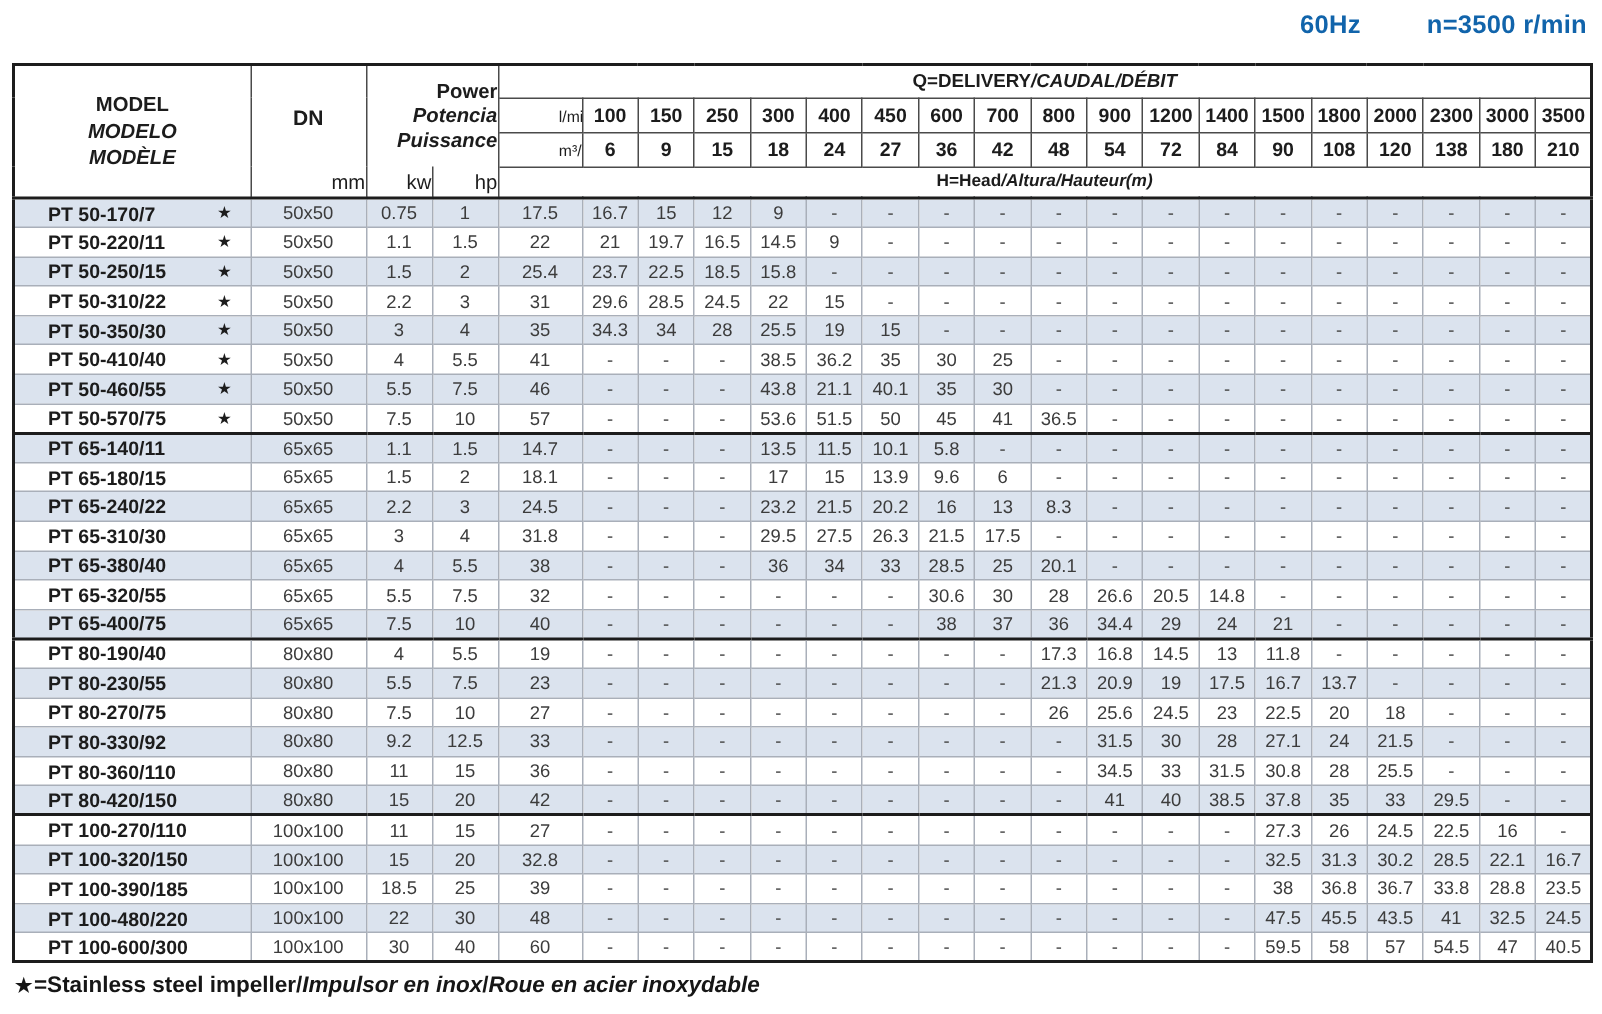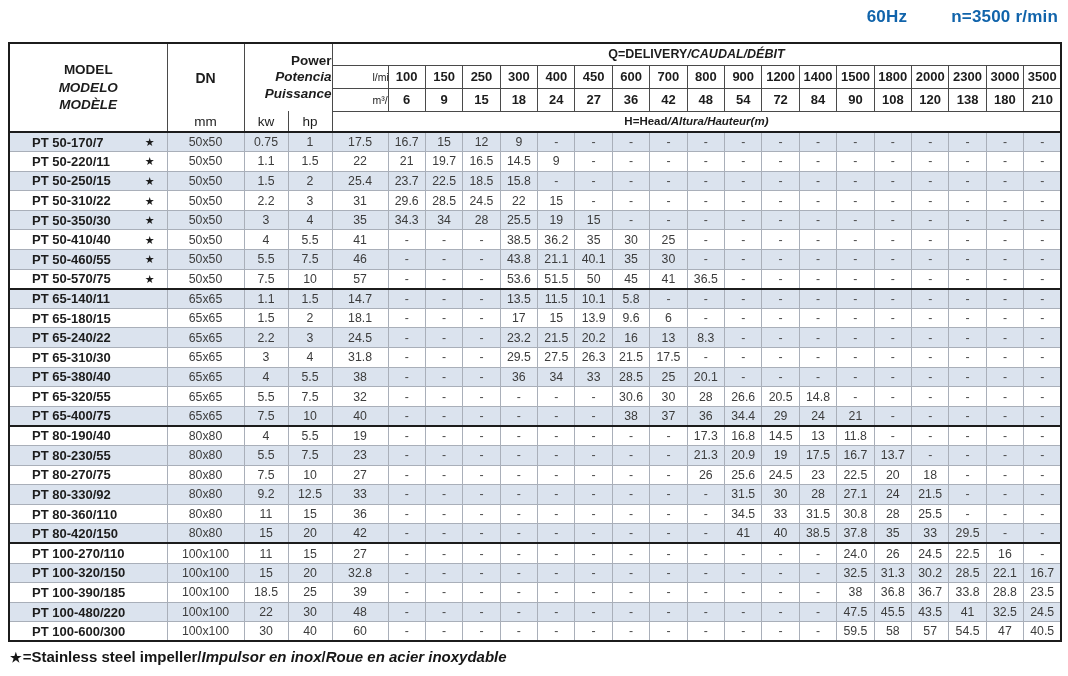--- a/index.html
+++ b/index.html
@@ -25,21 +25,21 @@
   thead th { border: 1px solid #4a4a4a; color: #1c1c1c; }
   thead { border-bottom: 2px solid #1c1c1c; }
   .model-h { font-size: 13.5px; font-weight: bold; line-height: 1.3; }
   .dn-h { font-size: 14px; font-weight: bold; border-bottom: none; }
   .power-h { font-size: 13.5px; font-weight: bold; line-height: 1.22; border-bottom: none; text-align: right; }
   .it { font-style: italic; }
   .q-title { font-size: 12.5px; font-weight: bold; }
   .bi { font-style: italic; text-align: center; }
   .hr2 th, .hr3 th { font-size: 13px; font-weight: bold; }
   .flow-first .unit { font-size: 10.5px; font-weight: normal; margin-right: 1px; padding-left: 40px; }
-  .mm-h, .kw-h, .hp-h { font-weight: normal; font-size: 13.5px; border-top: none; }
+  .mm-h, .kw-h, .hp-h { font-weight: normal; font-size: 13.5px; border-top: none; text-align: right; }
   .h-title { font-size: 11.5px; font-weight: bold; }
   
   tbody tr { height: 19.6px; background: #ffffff; }
   tbody tr.shade { background: var(--shade); }
   tbody td { border: 1px solid #a9afb9; font-size: 12.3px; color: #3c3c3c; }
   tbody tr.group-end td { border-bottom: 2px solid #1c1c1c; }
   td.model-cell { text-align: left; padding-left: 22px; position: relative; }
   .mname { font-weight: bold; font-size: 13px; color: #1c1c1c; }
   .rstar { position: absolute; right: 12px; top: 50%; transform: translateY(-50%); font-size: 11px; color: #1c1c1c; }
   td.dash { color: #4a4a4a; }
@@ -670,21 +670,21 @@
         <td class="dash">-</td>
         <td class="dash">-</td>
         <td class="dash">-</td>
         <td class="dash">-</td>
         <td class="dash">-</td>
         <td class="dash">-</td>
         <td class="dash">-</td>
         <td class="dash">-</td>
         <td class="dash">-</td>
         <td class="dash">-</td>
-        <td>24.0</td>
+        <td>27.3</td>
         <td>26</td>
         <td>24.5</td>
         <td>22.5</td>
         <td>16</td>
         <td class="dash">-</td>
       </tr>
       <tr class="shade">
         <td class="model-cell"><span class="mname">PT 100-320/150</span></td>
         <td>100x100</td>
         <td>15</td>

